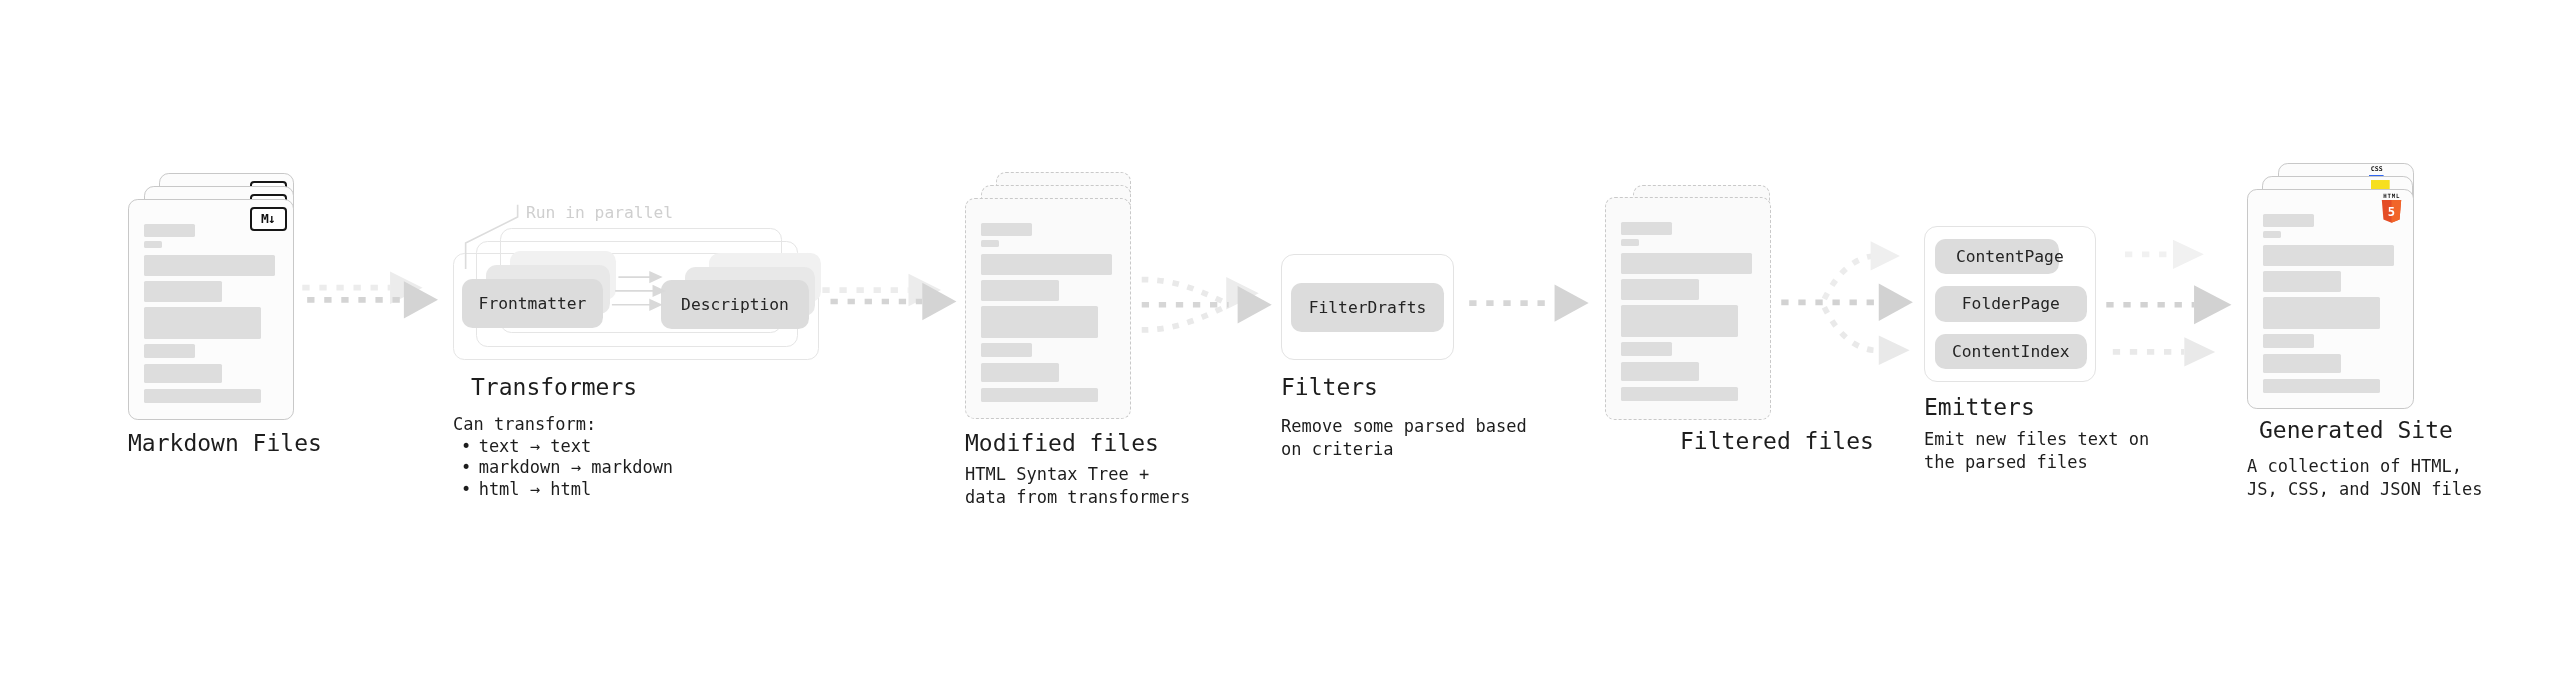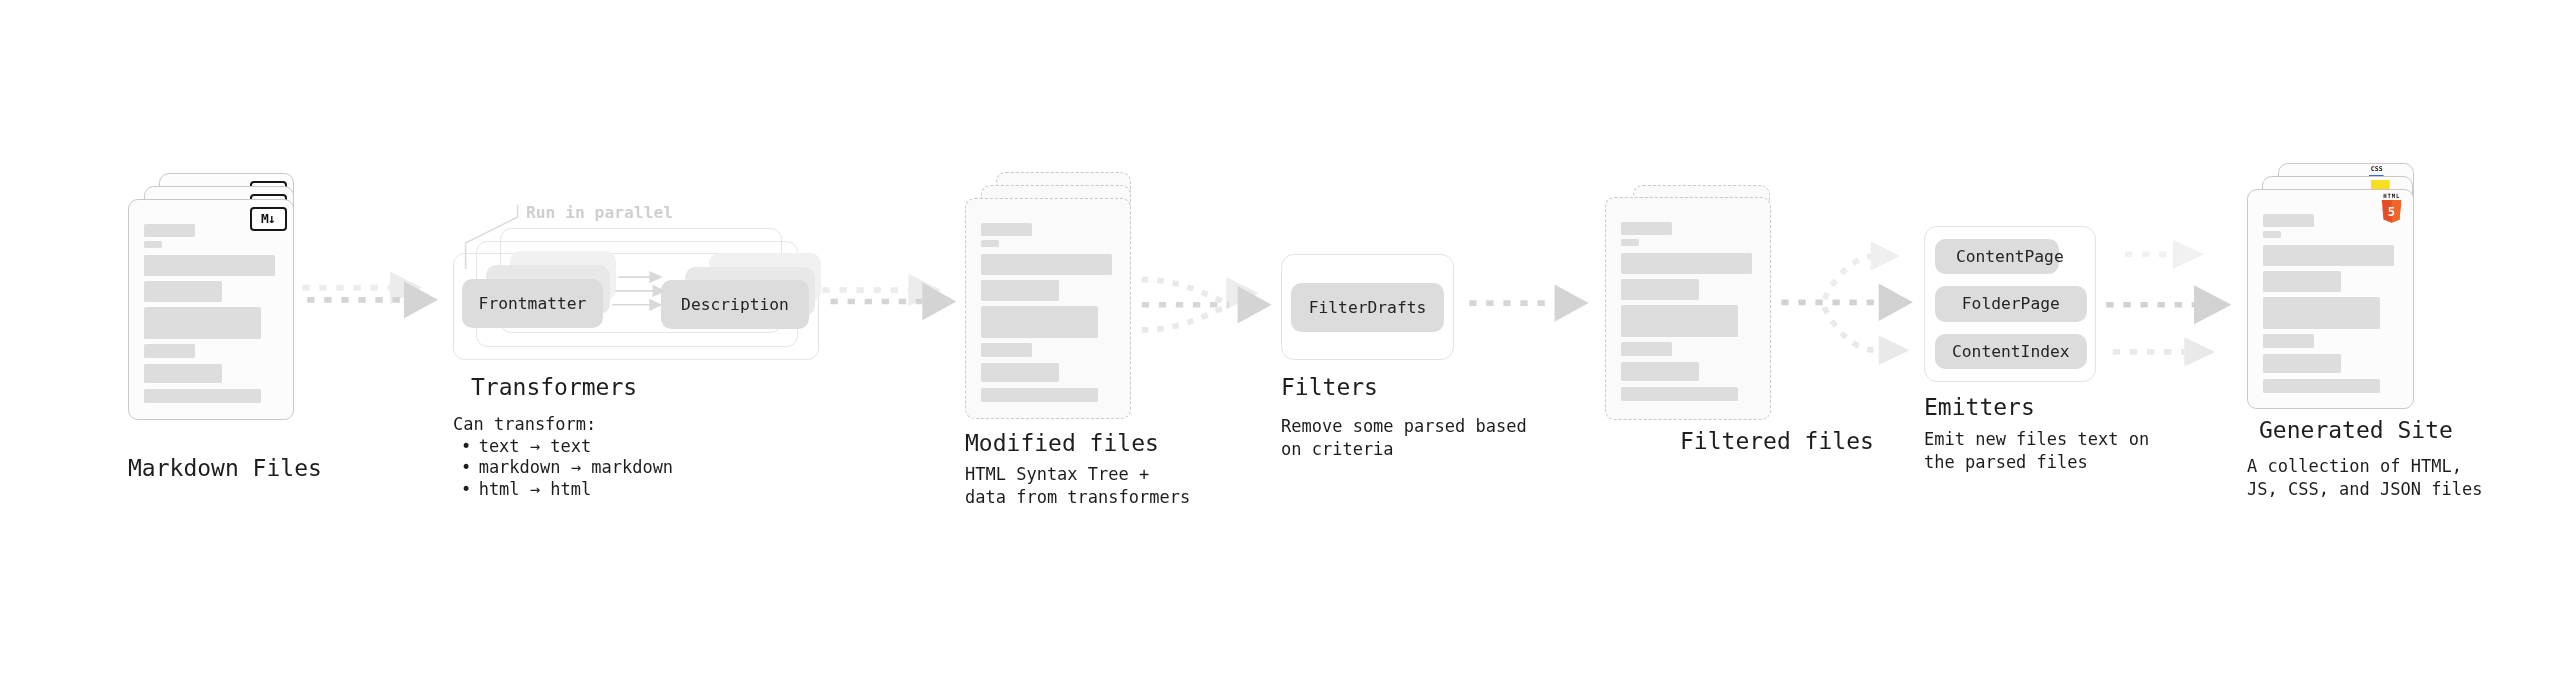--- a/index.html
+++ b/index.html
@@ -58,37 +58,37 @@
           <div class="bar" style="width: 51px; height: 12.2px; margin-top: 0px;"></div>
           <div class="bar" style="width: 18px; height: 6.5px; margin-top: 4.9px;"></div>
           <div class="bar" style="width: 131px; height: 20.3px; margin-top: 7.3px;"></div>
           <div class="bar" style="width: 78px; height: 20.3px; margin-top: 5.7px;"></div>
           <div class="bar" style="width: 117px; height: 32px; margin-top: 5.7px;"></div>
           <div class="bar" style="width: 51px; height: 14px; margin-top: 4.9px;"></div>
           <div class="bar" style="width: 78px; height: 19.5px; margin-top: 5.7px;"></div>
           <div class="bar" style="width: 117px; height: 14px; margin-top: 5.7px;"></div>
         </div>
     </div>
-    <div class="stage-label" style="left:128px;top:456px;">Markdown Files</div>
+    <div class="stage-label" style="left:128px;top:431px;">Markdown Files</div>
   </div>
 
   <div>
     <div class="t-box" style="left:500px;top:228px;width:282px;height:105px;"></div>
     <div class="t-box" style="left:476px;top:241px;width:322px;height:106px;"></div>
     <div class="t-box" style="left:453px;top:253px;width:366px;height:107px;"></div>
 
     <div class="pill ghost2" style="left:510px;top:251px;width:106px;height:49px;"></div>
     <div class="pill ghost1" style="left:486px;top:265px;width:124px;height:49px;"></div>
     <div class="pill" style="left:462px;top:279px;width:141px;height:49px;">Frontmatter</div>
 
     <div class="pill ghost2" style="left:709px;top:253px;width:112px;height:49px;"></div>
     <div class="pill ghost1" style="left:685px;top:267px;width:130px;height:49px;"></div>
     <div class="pill" style="left:661px;top:280px;width:148px;height:49px;">Description</div>
 
-    <div class="note" style="left:526px;top:203px;font-weight:bold;">Run in parallel</div>
+    <div class="note" style="left:526px;top:203px;">Run in parallel</div>
 
     <div class="stage-label" style="left:471px;top:375px;">Transformers</div>
     <div class="sub" style="left:453px;top:414px;line-height:21.5px;">
       <div>Can transform:</div>
       <div class="bullet-line"><span class="b">•</span><span>text → text</span></div>
       <div class="bullet-line"><span class="b">•</span><span>markdown → markdown</span></div>
       <div class="bullet-line"><span class="b">•</span><span>html → html</span></div>
     </div>
   </div>
 

